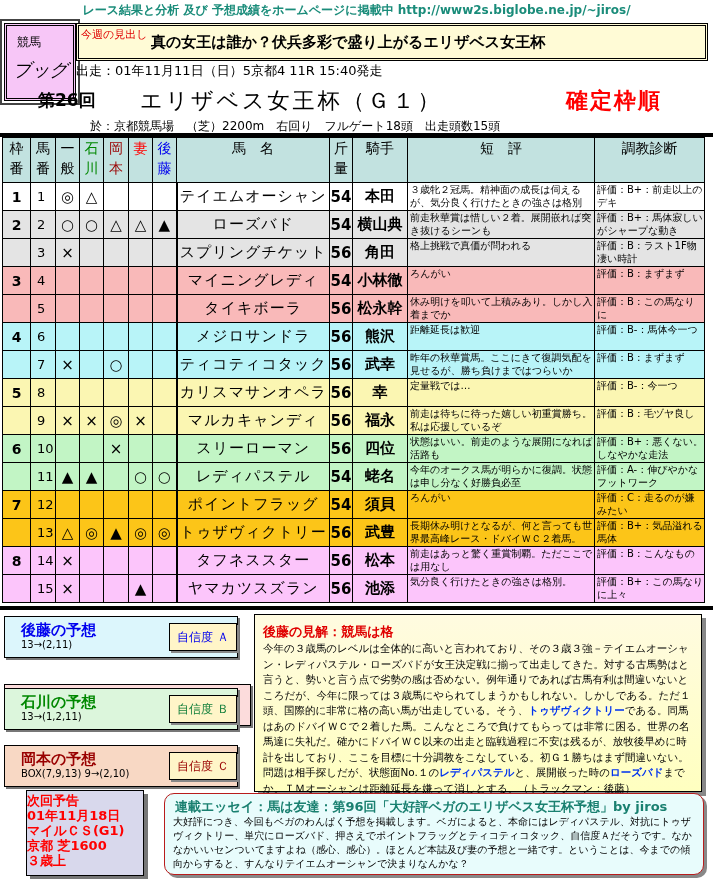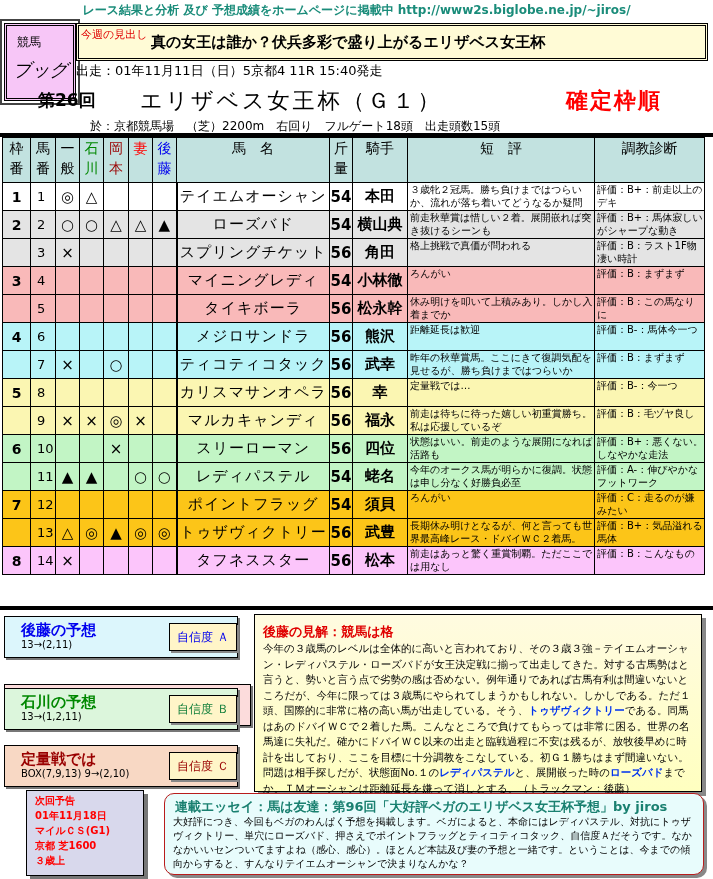--- a/index.html
+++ b/index.html
@@ -49,21 +49,21 @@
   .pred .pv{position:absolute;left:16px;top:22px;font-size:10px;}
   .pred .conf{position:absolute;left:164px;top:6px;width:66px;height:26px;background:#fff5c8;border:1px solid #000;
               font-size:12px;text-align:center;line-height:26px;box-shadow:2px 2px 0 #888;}
 
   #view{left:254px;top:614px;width:446px;height:176px;background:linear-gradient(#fffbe0,#ffffc0);border:1px solid #000;box-shadow:4px 4px 0 #888;}
   #view .vt{position:absolute;left:8px;top:8px;font-size:13px;font-weight:bold;color:#e00000;}
   #view .vb{position:absolute;left:8px;top:26px;width:432px;font-size:10.5px;line-height:15.5px;}
   #view .hl{color:#0033ee;font-weight:bold;}
 
   #next{left:26px;top:790px;width:116px;height:84px;background:#d8d8ec;border:1px solid #000;box-shadow:4px 4px 0 #777;}
-  #next div{font-size:10px;font-weight:bold;color:#ff0000;line-height:15px;padding-left:8px;}
+  #next div{font-size:13px;font-weight:bold;color:#ff0000;line-height:15px;}
   #next .n0{padding-top:2px;}
 
   #essay{left:164px;top:793px;width:538px;height:80px;background:#e8fcfc;border:1px solid #b91c1c;border-radius:10px;box-shadow:3px 3px 0 #888;}
   #essay .et{position:absolute;left:10px;top:4px;font-size:13px;font-weight:bold;color:#1a8070;}
   #essay .eb{position:absolute;left:8px;top:21px;width:524px;font-size:10px;line-height:14px;}
 </style>
 </head>
 <body>
 
 <div id="banner" class="abs">レース結果と分析 及び 予想成績をホームページに掲載中 http://www2s.biglobe.ne.jp/~jiros/</div>
@@ -121,21 +121,21 @@
         <td class="waku">1</td>
         <td class="uma">1</td>
         <td class="mk">◎</td>
         <td class="mk">△</td>
         <td class="mk"></td>
         <td class="mk"></td>
         <td class="mk"></td>
         <td class="name thick">テイエムオーシャン</td>
         <td class="wt">54</td>
         <td class="jk">本田</td>
-        <td class="cm">３歳牝２冠馬。勝ち負けまではつらいか、流れが落ち着いてどうなるか疑問</td>
+        <td class="cm">３歳牝２冠馬。精神面の成長は伺えるが、気分良く行けたときの強さは格別</td>
         <td class="tr">評価：B+：前走以上のデキ</td>
       </tr>
       <tr class="f2">
         <td class="waku">2</td>
         <td class="uma">2</td>
         <td class="mk">○</td>
         <td class="mk">○</td>
         <td class="mk">△</td>
         <td class="mk">△</td>
         <td class="mk">▲</td>
@@ -305,20 +305,34 @@
         <td class="mk">×</td>
         <td class="mk"></td>
         <td class="mk"></td>
         <td class="mk"></td>
         <td class="mk"></td>
         <td class="name thick">タフネススター</td>
         <td class="wt">56</td>
         <td class="jk">松本</td>
         <td class="cm">前走はあっと驚く重賞制覇。ただここでは用なし</td>
         <td class="tr">評価：B：こんなもの</td>
+      </tr>
+      <tr class="f8">
+        <td class="waku"></td>
+        <td class="uma">15</td>
+        <td class="mk">×</td>
+        <td class="mk"></td>
+        <td class="mk"></td>
+        <td class="mk">▲</td>
+        <td class="mk"></td>
+        <td class="name thick">ヤマカツスズラン</td>
+        <td class="wt">56</td>
+        <td class="jk">池添</td>
+        <td class="cm">気分良く行けたときの強さは格別。</td>
+        <td class="tr">評価：B+：この馬なりに上々</td>
       </tr>
     </tbody>
 </table>
 
 <div id="bottombar" class="abs"></div>
 
 <div id="preds">
     <div class="pred" style="top: 616px; background: rgb(220, 246, 252);">
       <span class="pt" style="color:#0000ee">後藤の予想</span>
       <span class="pv">13→(2,11)</span>
@@ -328,21 +342,21 @@
       <span class="pt" style="color:#ff0000">後藤妻の予想</span>
       <span class="pv">BOX(11,13,15) 13→(2,9)</span>
       <span class="conf" style="color:#ff0000">自信度 Ａ</span>
     </div>
     <div class="pred" style="top: 681px; background: rgb(220, 246, 220); margin-top: 7px;">
       <span class="pt" style="color:#008800">石川の予想</span>
       <span class="pv">13→(1,2,11)</span>
       <span class="conf" style="color:#15803d">自信度 Ｂ</span>
     </div>
     <div class="pred" style="top: 745px; background: rgb(248, 216, 196);">
-      <span class="pt" style="color:#990000">定量戦では</span>
+      <span class="pt" style="color:#990000">岡本の予想</span>
       <span class="pv">BOX(7,9,13) 9→(2,10)</span>
       <span class="conf" style="color:#990000">自信度 Ｃ</span>
     </div>
   </div>
 
 <div id="view" class="abs">
   <div class="vt">後藤の見解：競馬は格</div>
   <div class="vb"><span>今年の３歳馬のレベルは全体的に高いと言われており、その３歳３強－テイエムオーシャン・レディパステル・ローズバドが女王決定戦に揃って出走してきた。対する古馬勢はと言うと、勢いと言う点で劣勢の感は否めない。例年通りであれば古馬有利は間違いないところだが、今年に限っては３歳馬にやられてしまうかもしれない。しかしである。ただ１頭、国際的に非常に格の高い馬が出走している。そう、</span><span class="hl">トゥザヴィクトリー</span><span>である。同馬はあのドバイＷＣで２着した馬。こんなところで負けてもらっては非常に困る。世界の名馬達に失礼だ。確かにドバイＷＣ以来の出走と臨戦過程に不安は残るが、放牧後早めに時計を出しており、ここを目標に十分調教をこなしている。初Ｇ１勝ちはまず間違いない。問題は相手探しだが、状態面No.１の</span><span class="hl">レディパステル</span><span>と、展開嵌った時の</span><span class="hl">ローズバド</span><span>までか。ＴＭオーシャンは距離延長を嫌って消しとする。（トラックマン：後藤）</span></div>
 </div>
 

